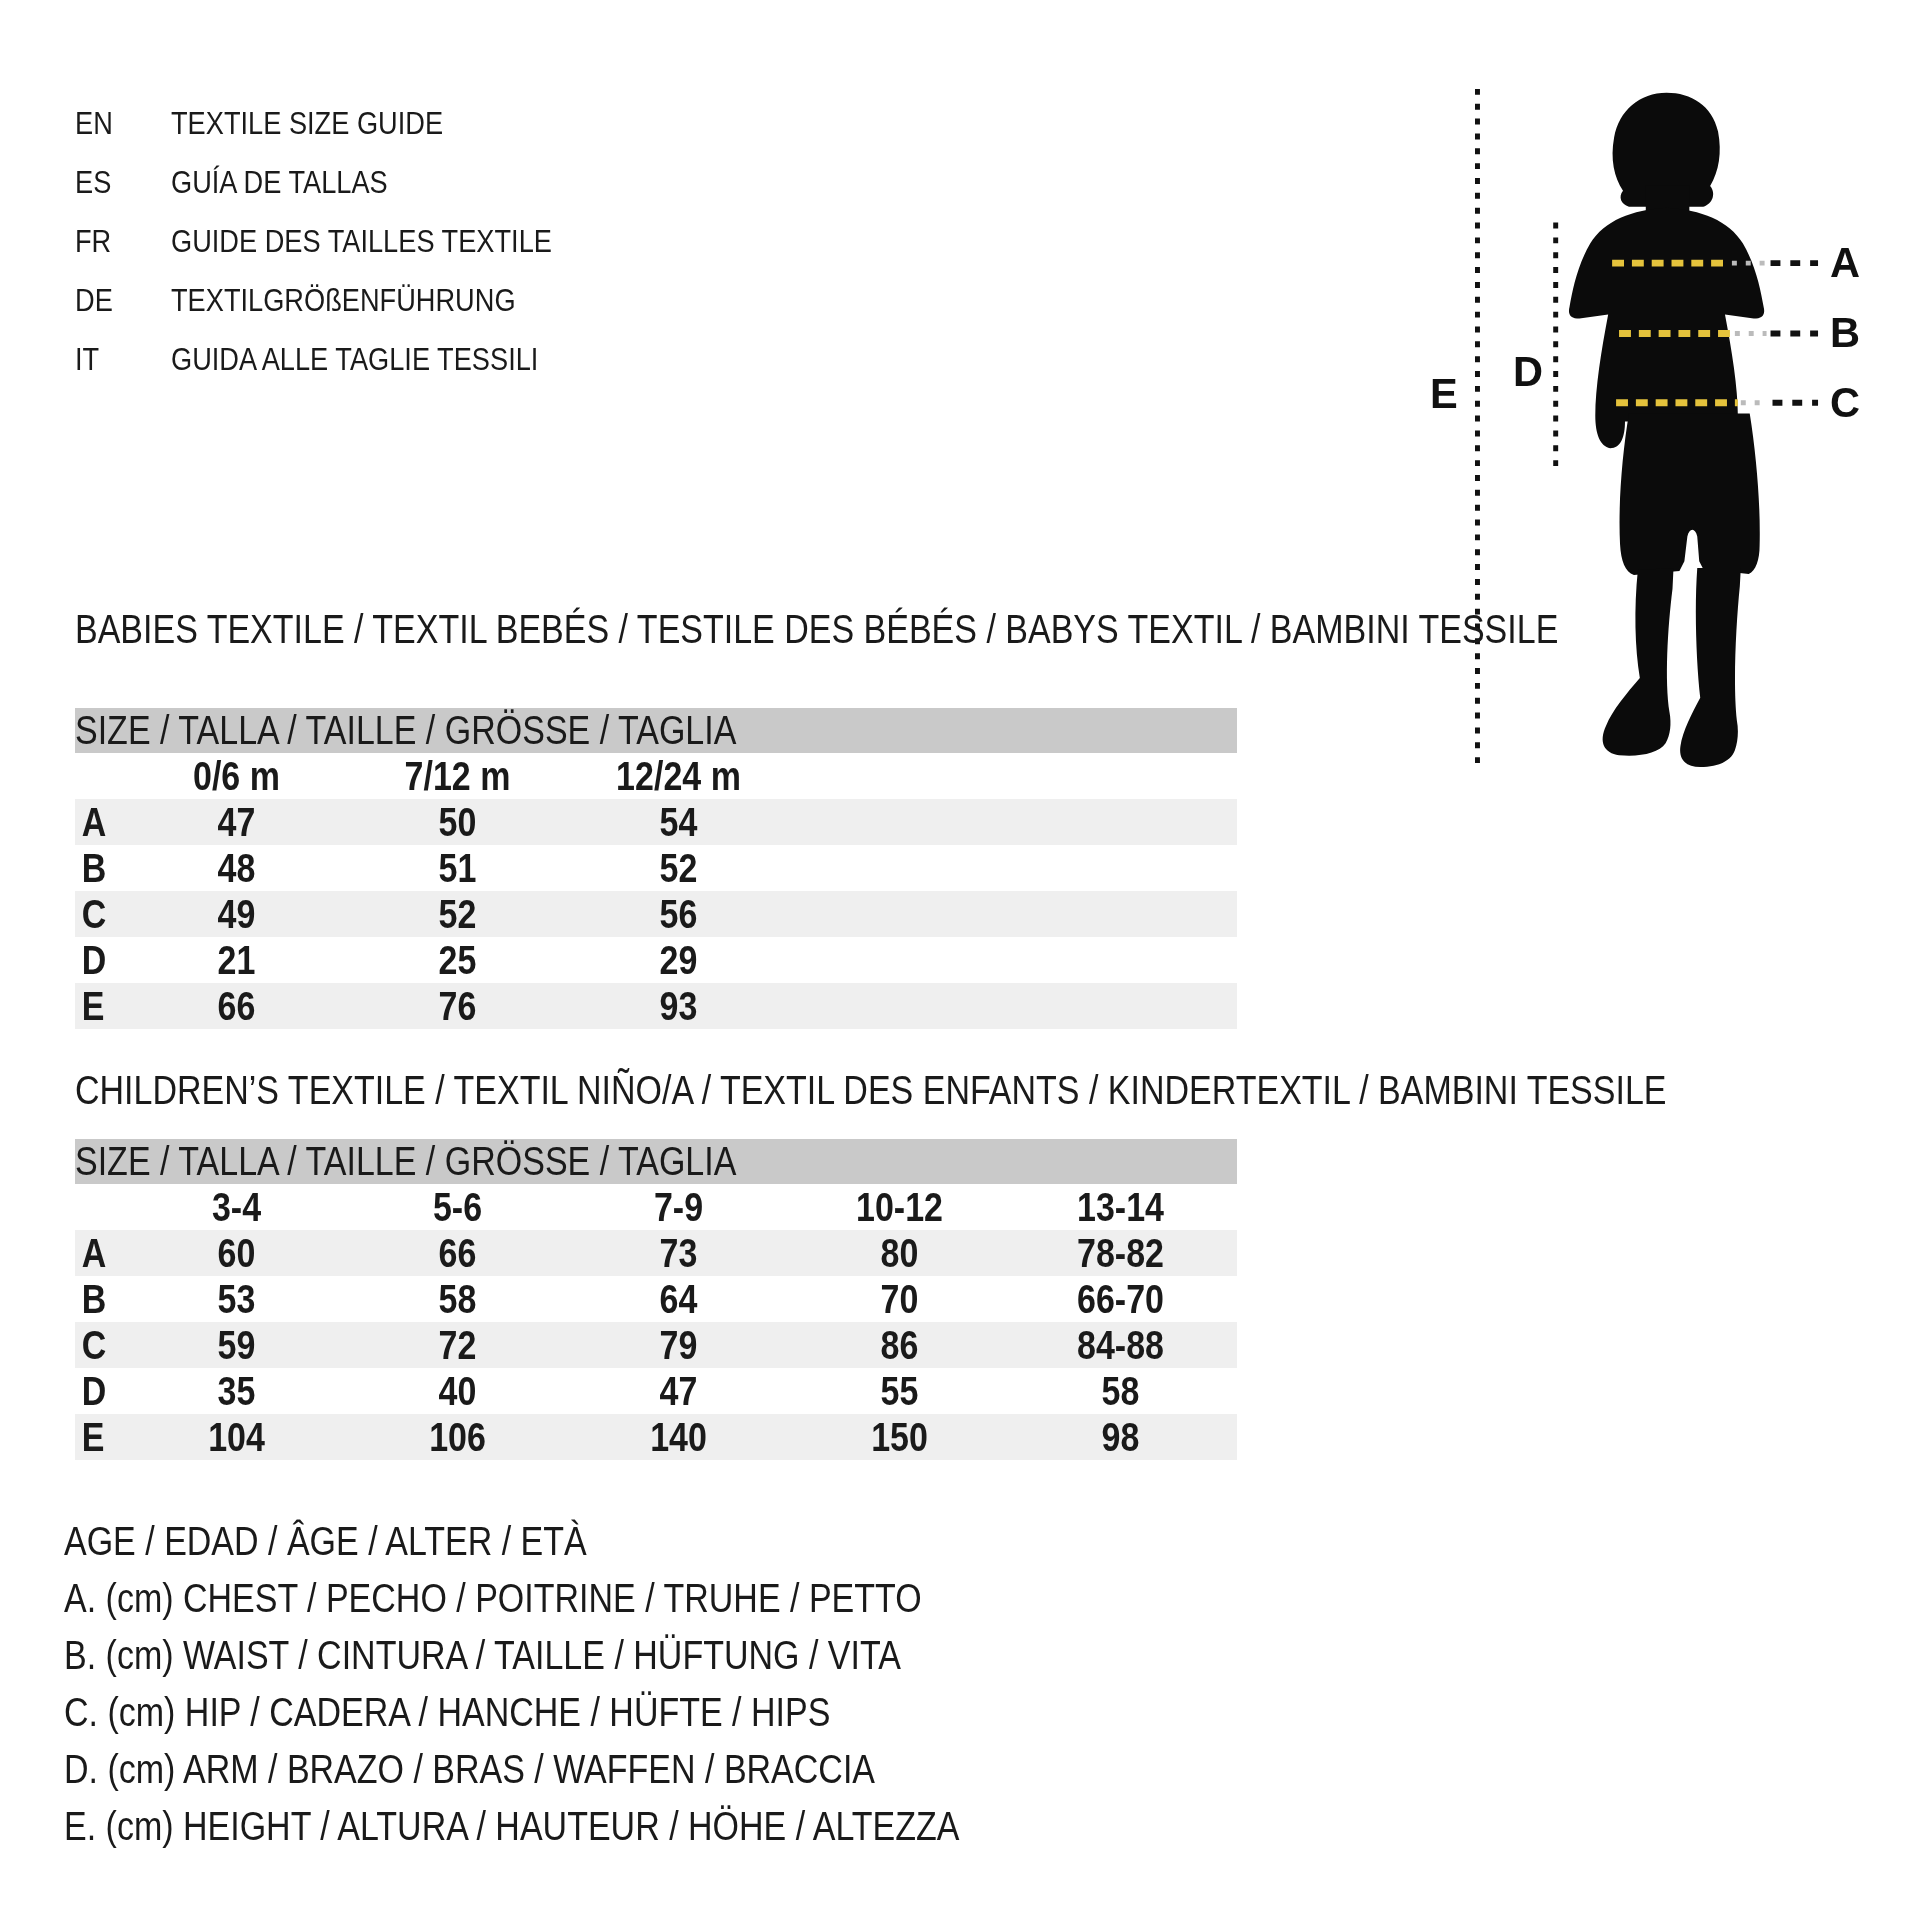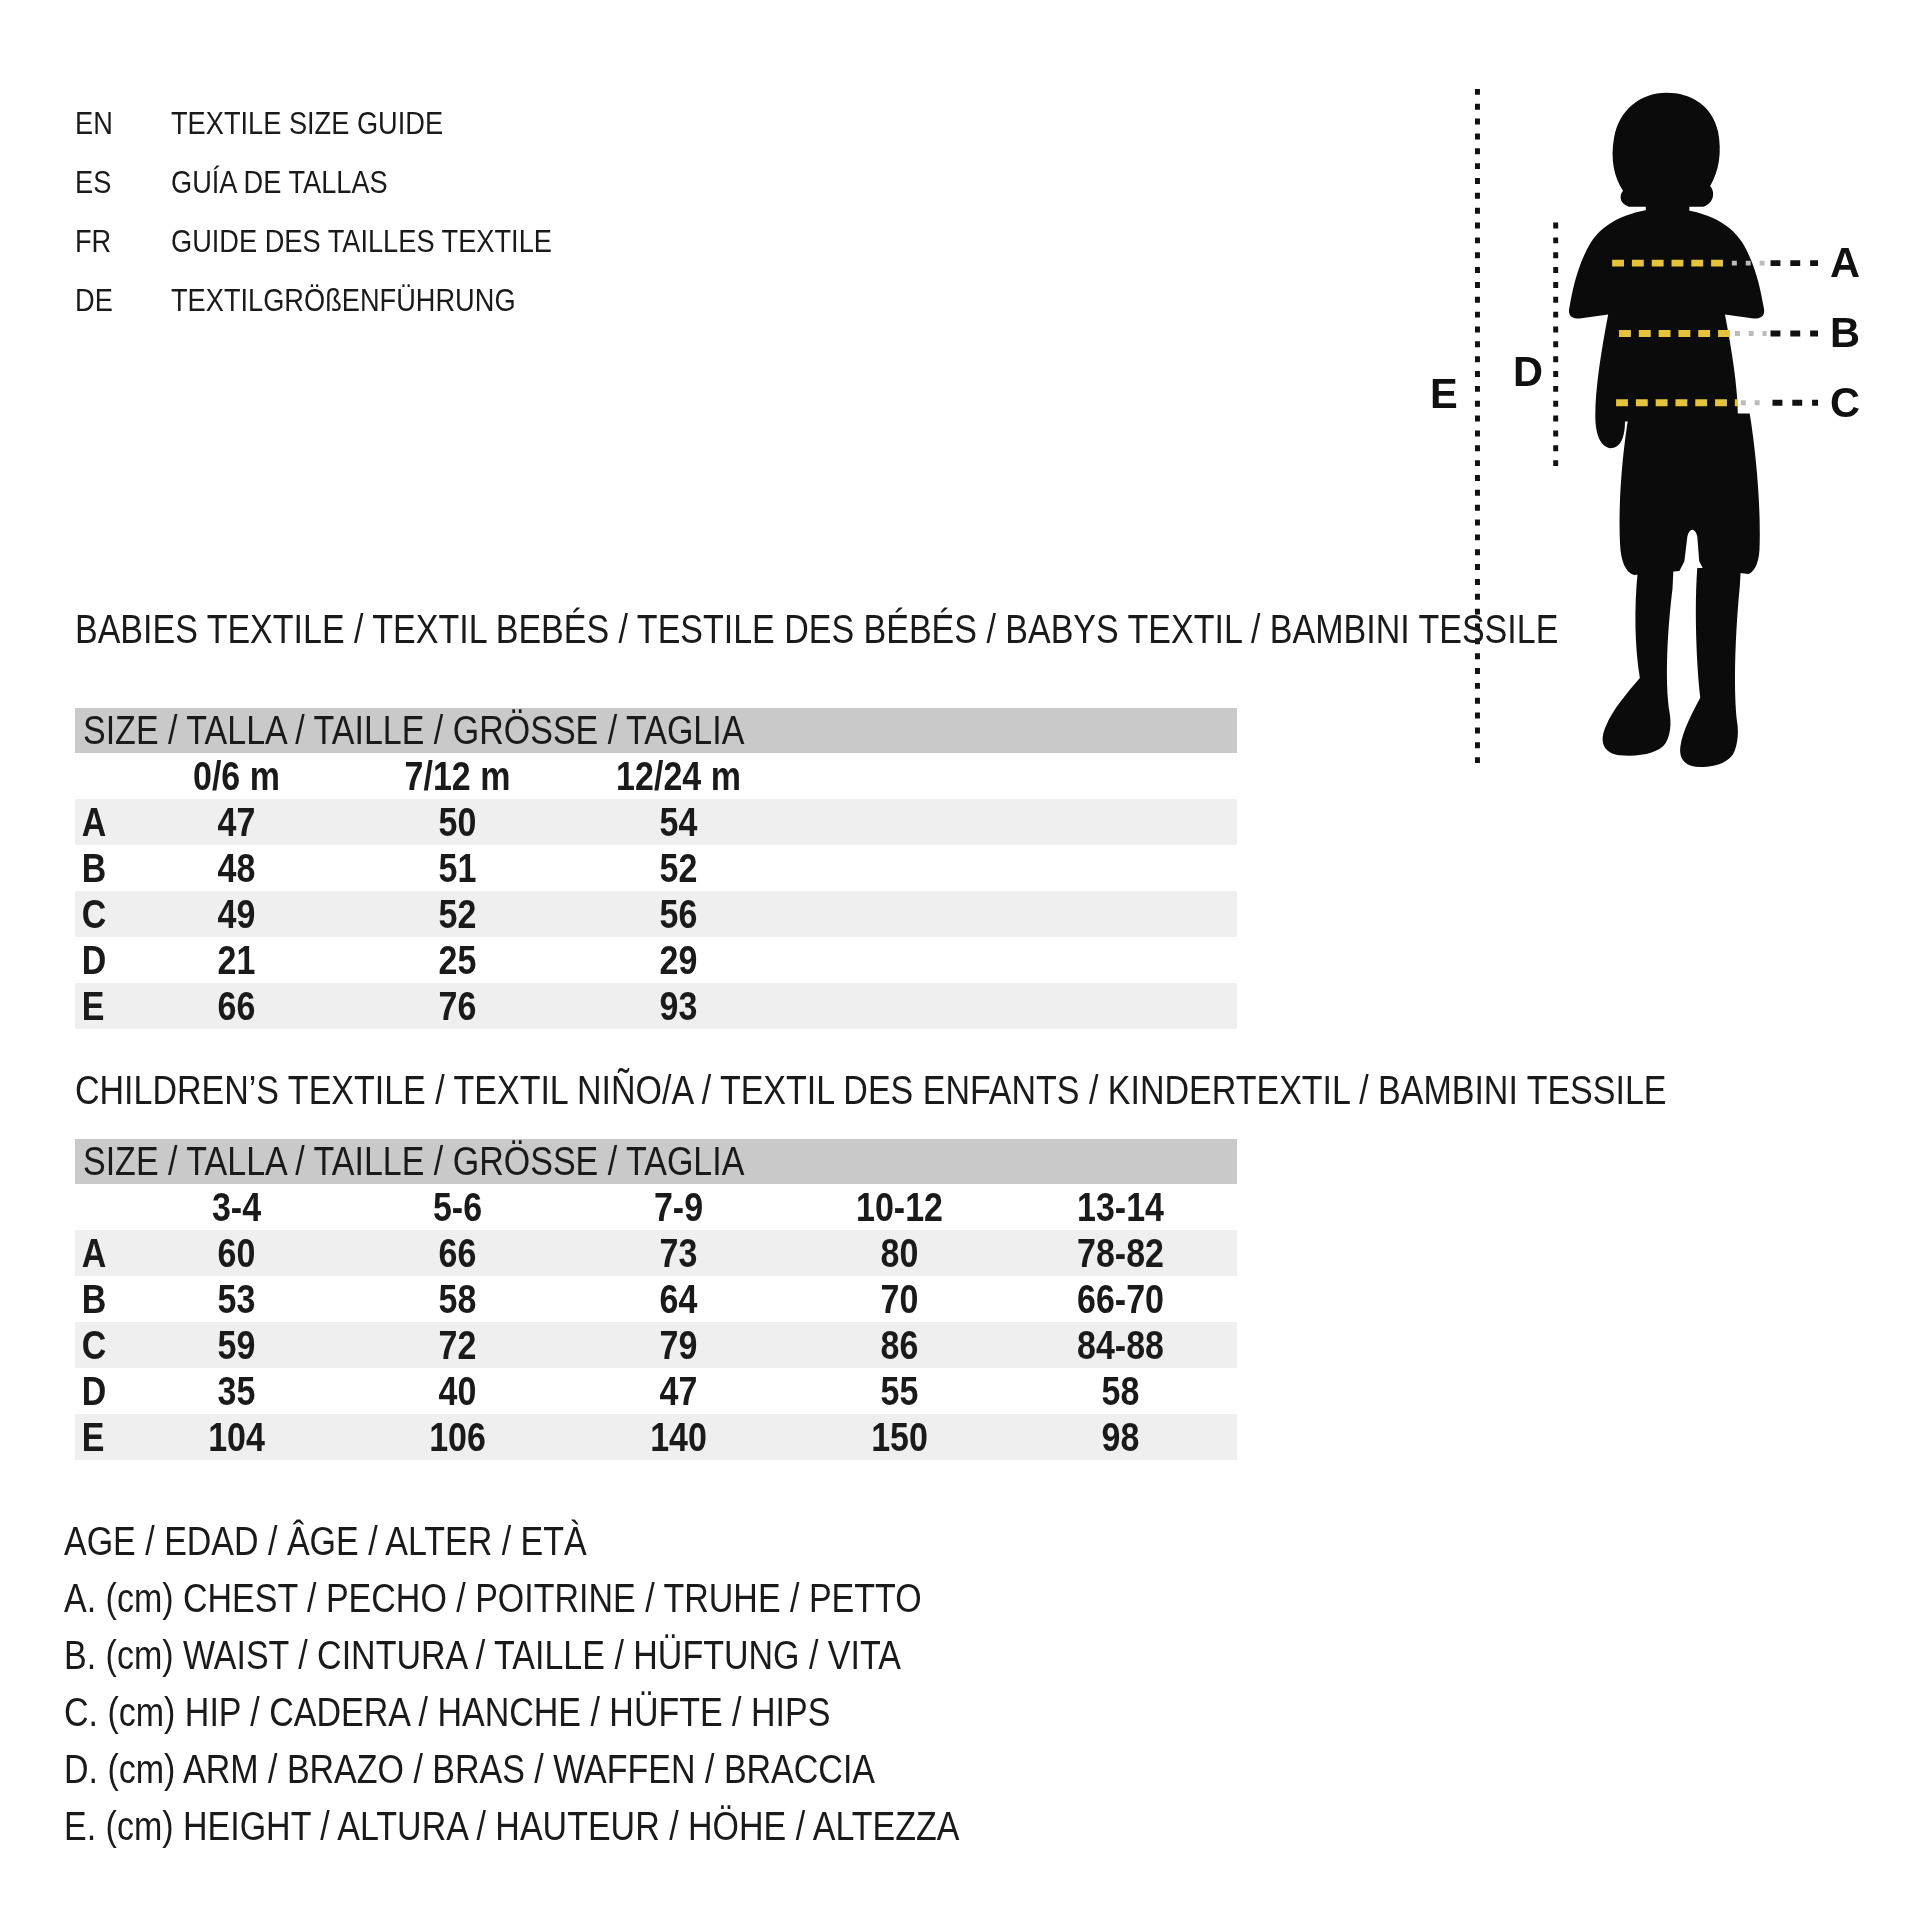--- a/index.html
+++ b/index.html
@@ -18,21 +18,21 @@
 
   
   .heading{position:absolute;left:75px;height:42px;line-height:42px;font-size:40px;}
   .babies-heading{top:608px;}
   .children-heading{top:1069px;}
 
   
   .sizetable{position:absolute;left:75px;width:1162px;}
   .babies-table{top:708px;}
   .children-table{top:1139px;}
-  .size-bar{height:45px;line-height:45px;background:#c9c9c9;padding-left:8px;font-size:40px;}
+  .size-bar{height:45px;line-height:45px;background:#c9c9c9;font-size:40px;}
   .cols,.trow{display:grid;height:46px;line-height:46px;font-size:40px;align-items:center;font-weight:bold;}
   .g3{grid-template-columns:51px repeat(3,221px);}
   .g5{grid-template-columns:51px repeat(5,221px);}
   .stripe{background:#efefef;}
   .cell{text-align:center;overflow:visible;}
   .cell.lab{text-align:left;padding-left:8px;}
 
   
   .legend{position:absolute;left:64px;top:1513px;}
   .lgline{height:57px;line-height:57px;font-size:40px;display:block;}
@@ -47,20 +47,21 @@
   .mlabel{font-family:"Liberation Sans",sans-serif;font-weight:bold;font-size:42px;fill:#111;}
 </style>
 </head>
 <body>
 
 <div class="langs" id="langs">
     <div class="lrow"><span class="lcode cond">EN</span><span class="ltitle cond">TEXTILE SIZE GUIDE</span></div>
     <div class="lrow"><span class="lcode cond">ES</span><span class="ltitle cond">GUÍA DE TALLAS</span></div>
     <div class="lrow"><span class="lcode cond">FR</span><span class="ltitle cond">GUIDE DES TAILLES TEXTILE</span></div>
     <div class="lrow"><span class="lcode cond">DE</span><span class="ltitle cond">TEXTILGRÖßENFÜHRUNG</span></div>
+    <div class="lrow"><span class="lcode cond">IT</span><span class="ltitle cond">GUIDA ALLE TAGLIE TESSILI</span></div>
   </div>
 
 <svg class="figure" width="495" height="733" viewBox="0 0 500 740">
 
   <line class="dotv" x1="52" y1="30" x2="52" y2="717"></line>
   <line class="dotv" x1="131" y1="165" x2="131" y2="412"></line>
 
   <g>
     <path class="sil" d="M243 34 C216 34 195 52 190 79 C186 101 190 119 199 133 C194 139 197 147 205 149 L280 149 C290 146 293 135 287 128 C296 113 299 94 295 73 C289 47 268 34 243 34 Z"></path>
     <rect class="sil" x="222" y="128" width="44" height="46"></rect>

